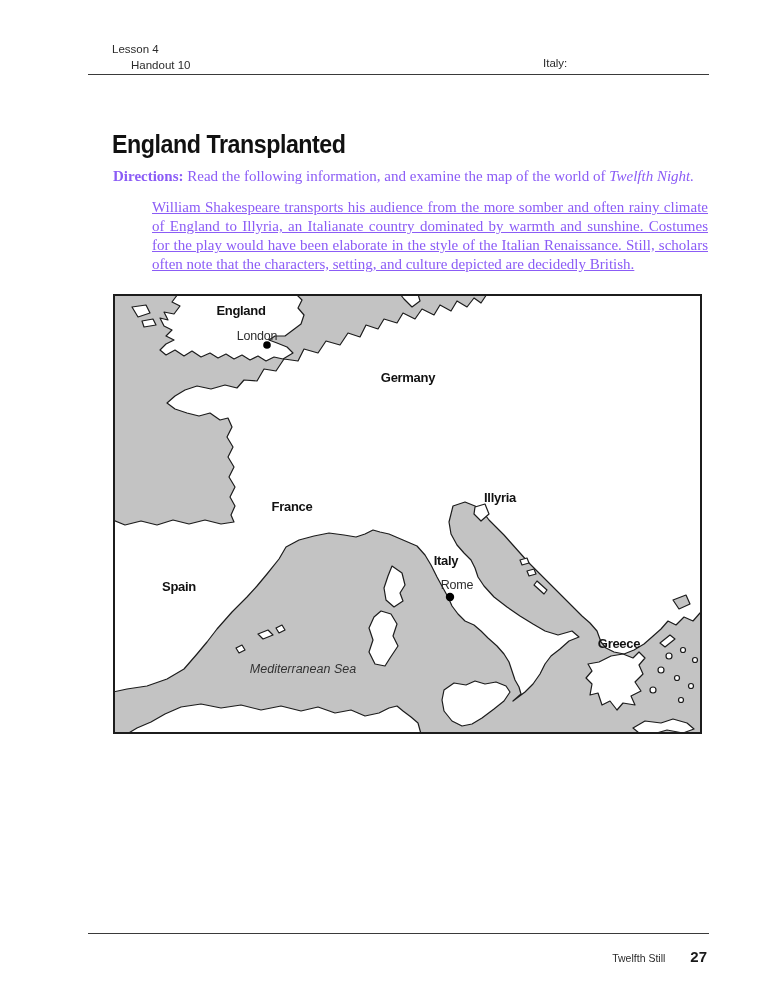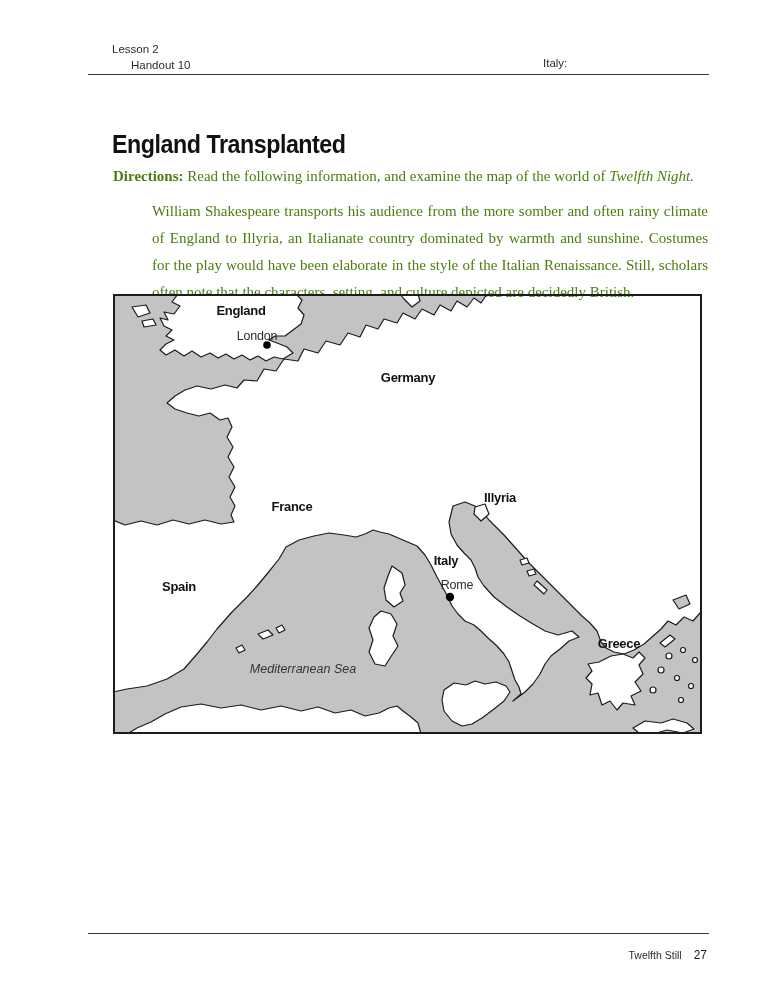--- a/index.html
+++ b/index.html
@@ -11,46 +11,46 @@
   .abs{position:absolute;}
   
   .hdr-small{font-size:11.5px;color:#2b2b2b;letter-spacing:0;line-height:16px;}
   .rule{position:absolute;left:88px;width:621px;height:0;border-top:1.2px solid #3a3a3a;}
   
   .title{
     position:absolute;left:112px;top:130px;
     font-size:25px;font-weight:bold;letter-spacing:-0.5px;
     transform:scaleX(0.93);transform-origin:left center;color:#111;
   }
-  .serif{font-family:"Liberation Serif",serif;font-size:15px;color:#4d7c0f;}
+  .serif{font-family:"Liberation Serif",serif;font-size:15px;color:#8b5cf6;}
   .directions{position:absolute;left:113px;top:167px;width:594px;line-height:19px;}
-  .para{position:absolute;left:152px;top:198px;width:556px;line-height:27px;text-align:justify;}
+  .para{position:absolute;left:152px;top:198px;width:556px;line-height:19px;text-align:justify;text-decoration:underline;}
   .b{font-weight:bold;}
   .i{font-style:italic;}
   
   .map-wrap{position:absolute;left:113px;top:294px;width:589px;height:360px;}
   svg{display:block;}
   .coast{stroke:#1c1c1c;stroke-width:1.2;stroke-linejoin:round;}
   .map-border{fill:none;stroke:#1c1c1c;stroke-width:2;}
   .lbl-b{font-family:"Liberation Sans",sans-serif;font-size:13px;font-weight:bold;fill:#111;letter-spacing:-0.3px;}
   .lbl-r{font-family:"Liberation Sans",sans-serif;font-size:12.5px;fill:#2d2d2d;letter-spacing:-0.2px;}
   .lbl-i{font-family:"Liberation Sans",sans-serif;font-size:12.5px;font-style:italic;fill:#333;}
   .city-dot{fill:#000;}
   
   .footer-text{font-size:10.5px;color:#2b2b2b;}
   .footer-book{font-size:10.5px;color:#2b2b2b;}
-  .footer-page{font-size:12px;font-weight:normal;color:#1a1a1a;margin-left:12px;}
+  .footer-page{font-size:15px;font-weight:bold;color:#1a1a1a;margin-left:25px;}
   .footer-right{position:absolute;right:66px;top:948px;display:flex;align-items:baseline;}
 </style>
 </head>
 <body>
 
 <div class="page">
 
-  <div class="abs hdr-small" style="left:112px;top:41px;">Lesson 2</div>
+  <div class="abs hdr-small" style="left:112px;top:41px;">Lesson 4</div>
   <div class="abs hdr-small" style="left:112px;top:57px;padding-left:19px;">Handout 10</div>
   <div class="abs hdr-small" style="left:543px;top:55px;">Italy:</div>
   <div class="rule" style="top:74px;"></div>
 
   <div class="title">England Transplanted</div>
 
   <div class="directions serif"><span class="b">Directions:</span><span> Read the following information, and examine the map of the world of </span><span class="i">Twelfth Night.</span></div>
 
   <div class="para serif">William Shakespeare transports his audience from the more somber and often rainy climate of England to Illyria, an Italianate country dominated by warmth and sunshine. Costumes for the play would have been elaborate in the style of the Italian Renaissance. Still, scholars often note that the characters, setting, and culture depicted are decidedly British.</div>
 

